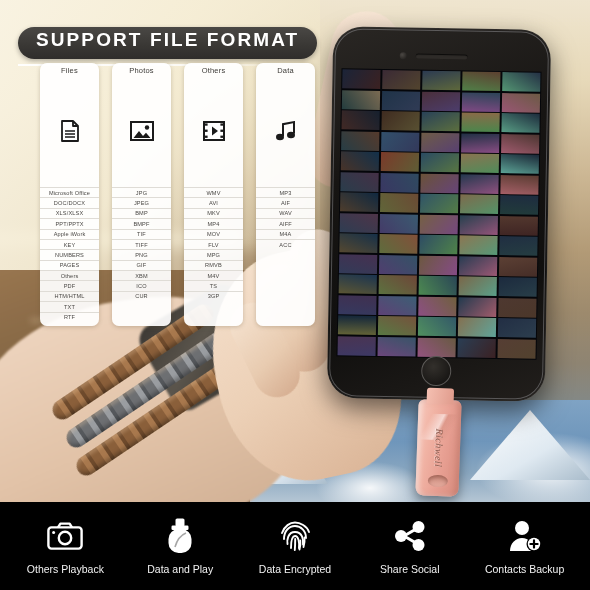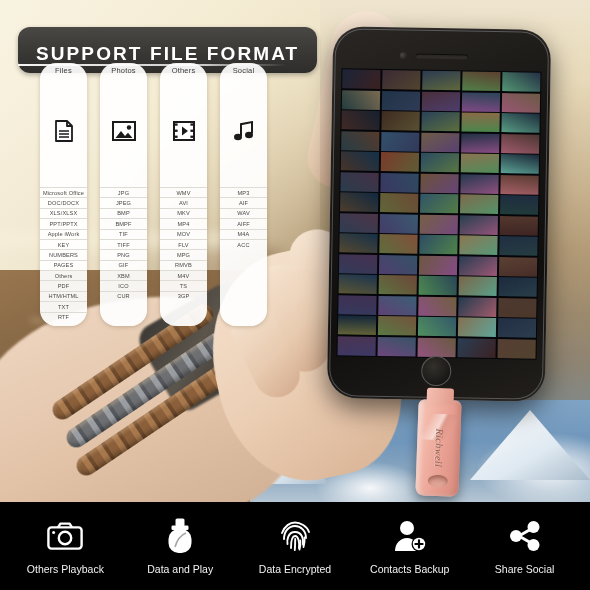--- a/index.html
+++ b/index.html
@@ -156,41 +156,41 @@
   }
 
   
   .banner-wrap { position:absolute; left:0; top:0; width:310px; height:250px; }
   .cream-fade {
     position:absolute; left:0; top:0; width:320px; height:270px;
     background:linear-gradient(115deg,rgba(249,243,226,.97) 0%,rgba(246,238,214,.93) 45%,rgba(243,234,206,.55) 72%,rgba(240,230,200,0) 100%);
   }
   .banner {
     position:absolute; left:18px; top:27px;
-    padding:16px 18px 8px 18px;
+    padding:2px 18px 8px 18px;
     background:linear-gradient(180deg,#4a4845,#3a3835 55%,#2f2d2b);
-    border-radius:12px;
+    border-radius:18px;
     box-shadow:0 2px 5px rgba(0,0,0,.3);
     text-align:center;
   }
   .banner-text {
     color:#fff; font-size:19px; font-weight:bold; letter-spacing:2.1px;
     white-space:nowrap;
   }
   .divider {
     position:absolute; left:18px; top:64px; width:268px; height:2px;
     background:linear-gradient(90deg,rgba(255,255,255,.95),rgba(255,255,255,.75) 70%,rgba(255,255,255,0));
   }
 
   
   .cards { position:absolute; left:40px; top:63px; display:flex; gap:13px; }
   .card {
-    width:47px;
+    width:59px;
     background:rgba(255,255,255,.93);
-    border-radius:16px;
+    border-radius:7px;
     box-shadow:0 1px 4px rgba(90,75,45,.28);
     display:flex; flex-direction:column; align-items:center;
     padding:3px 0 4px 0;
     gap:43px;
   }
   .card-title {
     font-size:7.5px; color:#3d3b38; margin-bottom:2px; letter-spacing:.2px;
   }
   .card-icon { height:22px; display:flex; align-items:center; justify-content:center; }
   .card-list { width:100%; margin-top:2px; }
@@ -411,21 +411,21 @@
             <div class="fmt">MOV</div>
             <div class="fmt">FLV</div>
             <div class="fmt">MPG</div>
             <div class="fmt">RMVB</div>
             <div class="fmt">M4V</div>
             <div class="fmt">TS</div>
             <div class="fmt">3GP</div>
           </div>
         </div>
         <div class="card">
-          <div class="card-title">Social</div>
+          <div class="card-title">Data</div>
           <div class="card-icon">
             <svg width="22" height="21" viewBox="0 0 22 21">
               <path d="M8 15V3.2l11-2.1v11.4" fill="none" stroke="#1b1b1b" stroke-width="2"></path>
               <ellipse cx="5" cy="16" rx="4" ry="3.3" fill="#1b1b1b"></ellipse>
               <ellipse cx="16" cy="14" rx="4" ry="3.3" fill="#1b1b1b"></ellipse>
             </svg>
           </div>
           <div class="card-list">
             <div class="fmt">MP3</div>
             <div class="fmt">AIF</div>
@@ -473,36 +473,36 @@
               <path d="M20.5 30.5c.8-3 1-7 .8-9"></path>
               <path d="M24.5 28c1-3.5 1.2-7.5 1-9.5"></path>
             </g>
           </svg>
         </div>
         <div class="feature-label">Data Encrypted</div>
       </div>
       <div class="feature">
         <div class="feature-icon">
           <svg width="34" height="32" viewBox="0 0 34 32">
-            <circle cx="14" cy="8" r="7" fill="#fff"></circle>
-            <path d="M2 31c0-7.5 5.4-13 12-13s12 5.5 12 13z" fill="#fff"></path>
-            <circle cx="26" cy="24" r="7.5" fill="#000"></circle>
-            <circle cx="26" cy="24" r="6.2" fill="#fff"></circle>
-            <path d="M26 20.4v7.2M22.4 24h7.2" stroke="#000" stroke-width="2.2" stroke-linecap="round"></path>
-          </svg>
-        </div>
-        <div class="feature-label">Contacts Backup</div>
-      </div>
-      <div class="feature">
-        <div class="feature-icon">
-          <svg width="34" height="32" viewBox="0 0 34 32">
             <g stroke="#fff" stroke-width="3">
               <path d="M11 16l12-7M11 16l12 7"></path>
             </g>
             <circle cx="8" cy="16" r="6" fill="#fff"></circle>
             <circle cx="25.5" cy="7" r="6" fill="#fff"></circle>
             <circle cx="25.5" cy="25" r="6" fill="#fff"></circle>
           </svg>
         </div>
         <div class="feature-label">Share Social</div>
       </div>
+      <div class="feature">
+        <div class="feature-icon">
+          <svg width="34" height="32" viewBox="0 0 34 32">
+            <circle cx="14" cy="8" r="7" fill="#fff"></circle>
+            <path d="M2 31c0-7.5 5.4-13 12-13s12 5.5 12 13z" fill="#fff"></path>
+            <circle cx="26" cy="24" r="7.5" fill="#000"></circle>
+            <circle cx="26" cy="24" r="6.2" fill="#fff"></circle>
+            <path d="M26 20.4v7.2M22.4 24h7.2" stroke="#000" stroke-width="2.2" stroke-linecap="round"></path>
+          </svg>
+        </div>
+        <div class="feature-label">Contacts Backup</div>
+      </div>
     </div>
 </div>
 
 </body></html>

